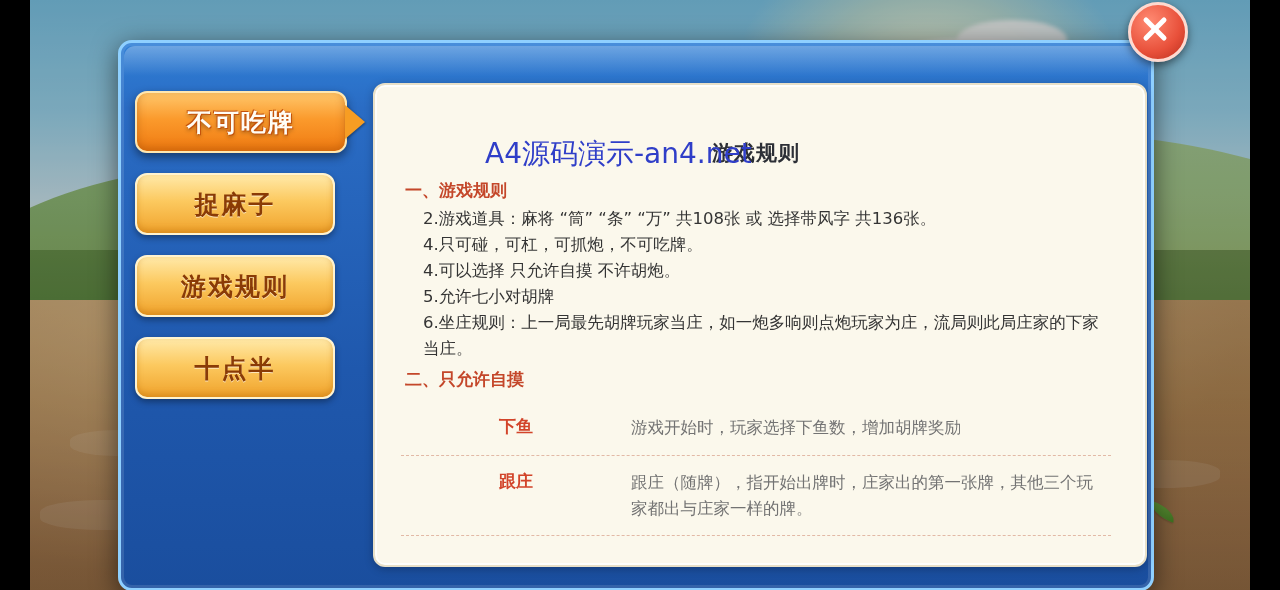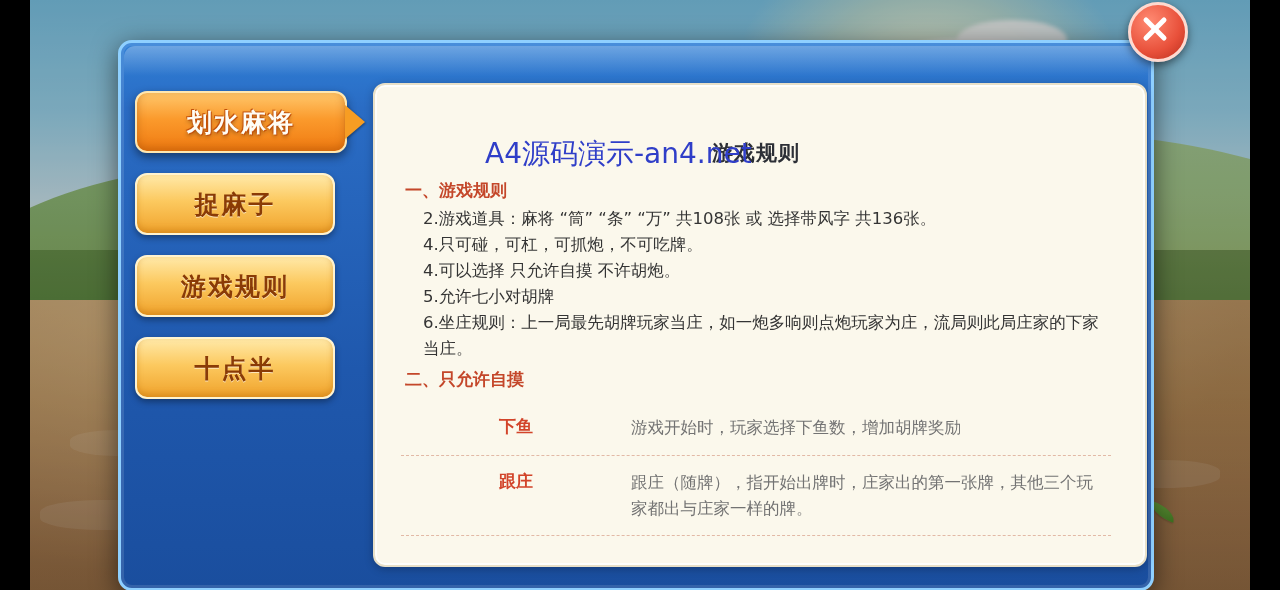--- a/index.html
+++ b/index.html
@@ -357,21 +357,21 @@
   </div>
 
   <div class="side-bar left"></div>
   <div class="side-bar right"></div>
 
   <div class="dialog">
     <div class="dialog-top-light"></div>
 
     <div class="menu">
       <div class="menu-btn selected">
-        <span class="label">划水麻将</span>
+        <span class="label">不可吃牌</span>
         <span class="arrow"></span>
       </div>
       <div class="menu-btn">
         <span class="label">捉麻子</span>
       </div>
       <div class="menu-btn">
         <span class="label">游戏规则</span>
       </div>
       <div class="menu-btn">
         <span class="label">十点半</span>

